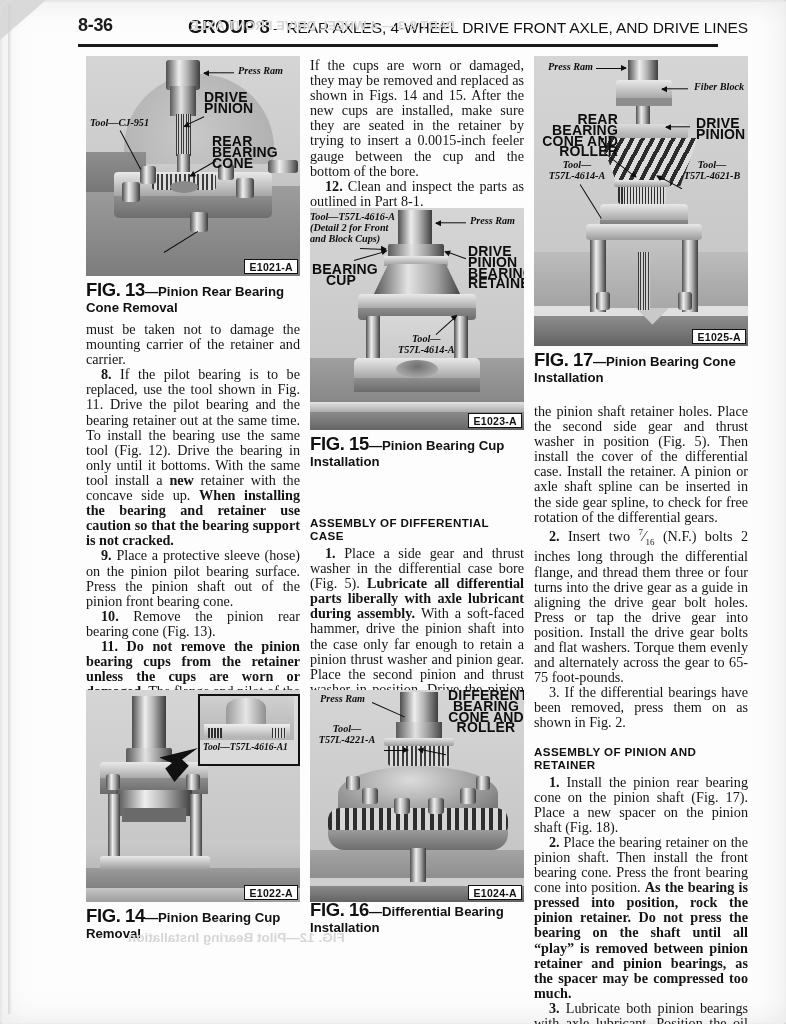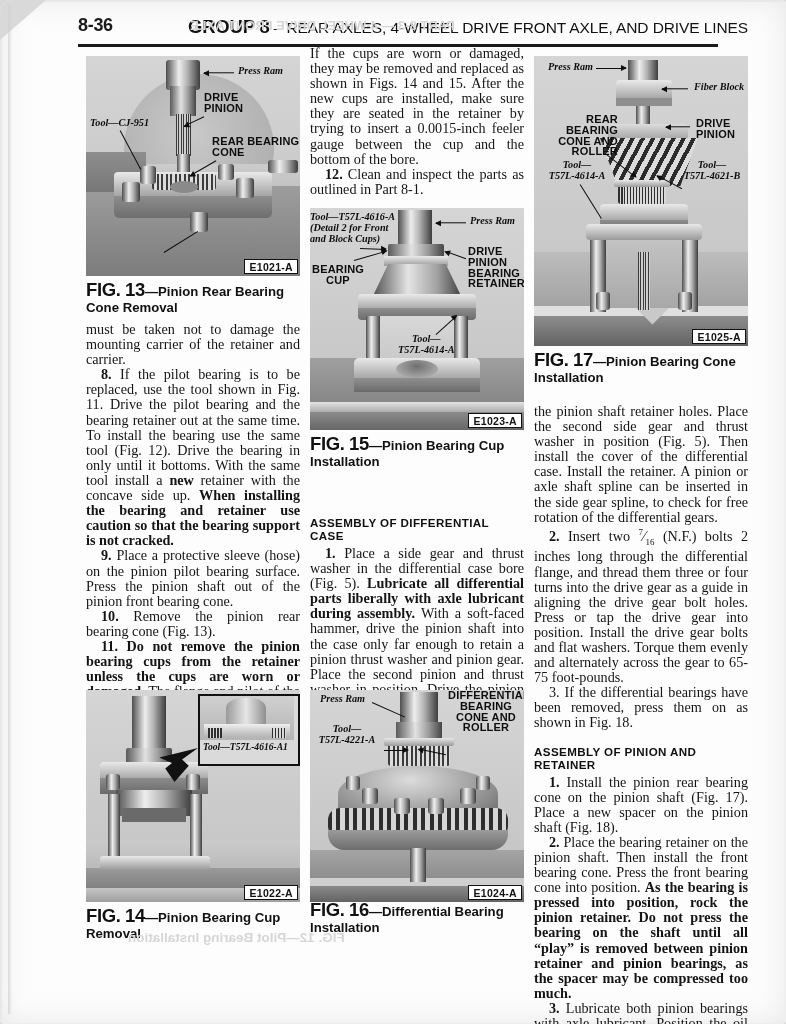--- a/index.html
+++ b/index.html
@@ -47,21 +47,21 @@
   .figcap{font-family:"Liberation Sans",sans-serif;color:#111;
         font-size:13.2px;line-height:15.5px;font-weight:bold;}
   .figcap .num{font-size:18.5px;letter-spacing:-.4px;}
   .plate{position:absolute;right:2px;bottom:2px;background:#fff;border:1.5px solid #111;
         font-family:"Liberation Sans",sans-serif;font-weight:bold;font-size:10.5px;
         padding:1px 4px 0 4px;letter-spacing:.3px;color:#111;}
 
   .photo{position:relative;overflow:hidden;
         background:#bdbdbd;}
   .lbl{position:absolute;font-family:"Liberation Sans",sans-serif;color:#0d0d0d;
-        font-size:11px;line-height:10.8px;font-weight:bold;letter-spacing:.2px;}
+        font-size:14px;line-height:10.8px;font-weight:bold;letter-spacing:.2px;}
   .lbl.it{font-family:"Liberation Serif",serif;font-style:italic;font-weight:bold;
         font-size:10.2px;letter-spacing:0;}
   .ar{position:absolute;background:#0d0d0d;height:1.3px;transform-origin:0 50%;}
   .ar:after{content:"";position:absolute;right:-1px;top:-2.6px;
         border-left:6px solid #0d0d0d;border-top:3.3px solid transparent;
         border-bottom:3.3px solid transparent;}
   .ar.noh:after{display:none;}
 
   
   .mt{position:absolute;}
@@ -187,21 +187,21 @@
       <div class="mt" style="left:70px;top:58px;width:42px;height:34px;
                   background:#111;clip-path:polygon(100% 0,62% 34%,78% 52%,44% 100%,22% 60%,38% 44%,8% 28%);"></div>
       <div class="plate">E1022-A</div>
     </div>
     <div class="figcap" style="margin-top:6px;">
       <span class="num">FIG. 14</span><span>—Pinion Bearing Cup Removal</span>
     </div>
   </div>
   <div class="ghost" style="left:128px;top:930px;font-size:13.5px;">FIG. 12—Pilot Bearing Installation</div>
 
-  <div class="col c2" style="top:46px;">
+  <div class="col c2" style="top:58px;">
     <p class="body">If the cups are worn or damaged, they may be removed and replaced as shown in Figs. 14 and 15. After the new cups are installed, make sure they are seated in the retainer by trying to insert a 0.0015-inch feeler gauge between the cup and the bottom of the bore.</p>
     <p class="body ind">
       <b>12.</b> Clean and inspect the parts as outlined in Part 8-1.
     </p>
   </div>
 
   <div class="fig" style="left:310px;top:208px;width:214px;">
     <div class="photo" style="height:222px;">
       <div class="mt bg-w" style="left:0;top:0;width:214px;height:222px;"></div>
       <div class="mt" style="left:0;top:150px;width:214px;height:72px;background:linear-gradient(to bottom,#9f9f9f,#787878);"></div>
@@ -366,21 +366,21 @@
     <div class="figcap" style="margin-top:6px;">
       <span class="num">FIG. 17</span><span>—Pinion Bearing Cone Installation</span>
     </div>
   </div>
 
   <div class="col c3" style="top:404px;">
     <p class="body">the pinion shaft retainer holes. Place the second side gear and thrust washer in position (Fig. 5). Then install the cover of the differential case. Install the retainer. A pinion or axle shaft spline can be inserted in the side gear spline, to check for free rotation of the differential gears.</p>
     <p class="body ind">
       <b>2.</b> Insert two <sup style="font-size:9px;">7</sup>⁄<sub style="font-size:9px;">16</sub> (N.F.) bolts 2 inches long through the differential flange, and thread them three or four turns into the drive gear as a guide in aligning the drive gear bolt holes. Press or tap the drive gear into position. Install the drive gear bolts and flat washers. Torque them evenly and alternately across the gear to 65-75 foot-pounds.
     </p>
-    <p class="body ind">3. If the differential bearings have been removed, press them on as shown in Fig. 18.</p>
+    <p class="body ind">3. If the differential bearings have been removed, press them on as shown in Fig. 2.</p>
     <div class="sec-head" style="margin-top:14px;">ASSEMBLY OF PINION AND RETAINER</div>
     <p class="body ind">
       <b>1.</b> Install the pinion rear bearing cone on the pinion shaft (Fig. 17). Place a new spacer on the pinion shaft (Fig. 18).
     </p>
     <p class="body ind">
       <b>2.</b> Place the bearing retainer on the pinion shaft. Then install the front bearing cone. Press the front bearing cone into position. <b>As the bearing is pressed into position, rock the pinion retainer. Do not press the bearing on the shaft until all “play” is removed between pinion retainer and pinion bearings, as the spacer may be compressed too much.</b>
     </p>
     <p class="body ind">
       <b>3.</b> Lubricate both pinion bearings with axle lubricant. Position the oil slinger.
     </p>

